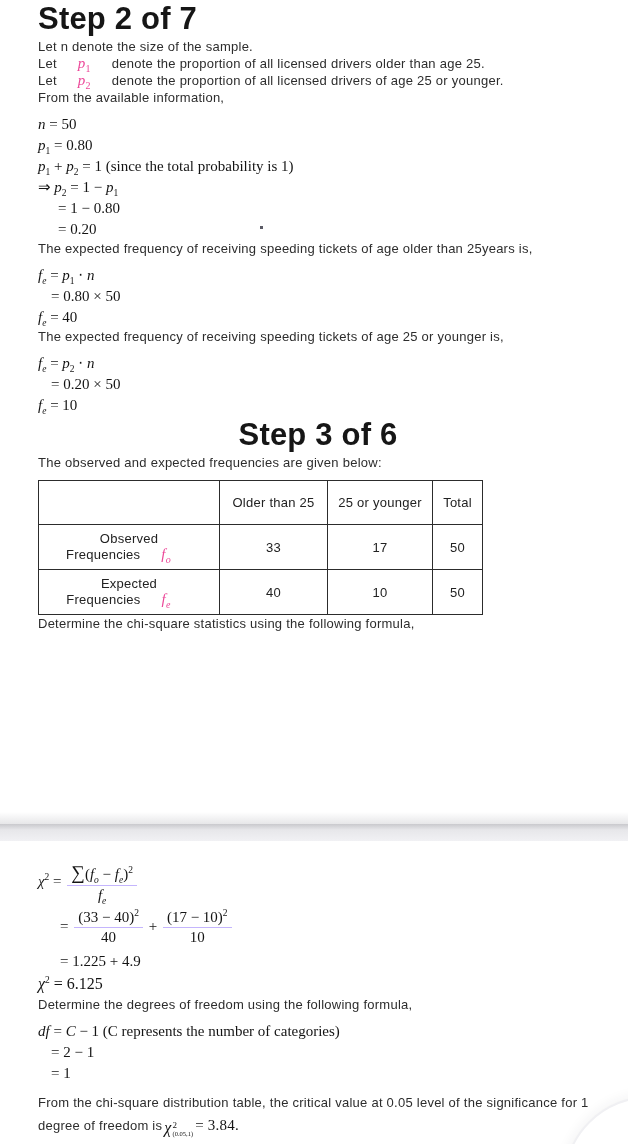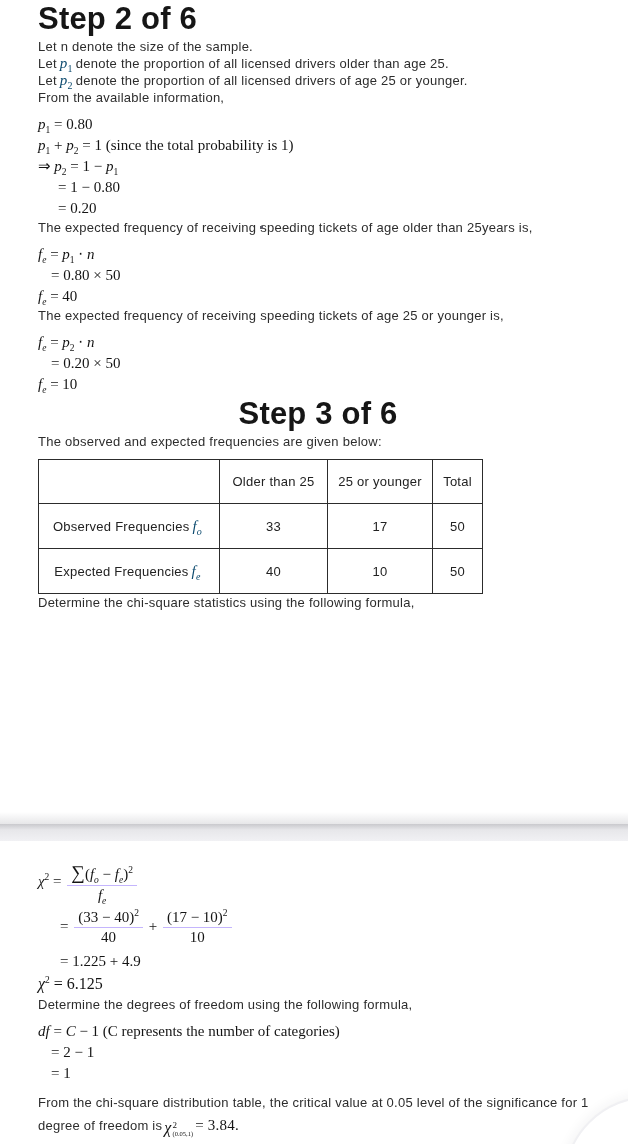--- a/index.html
+++ b/index.html
@@ -22,21 +22,21 @@
   .t1{padding-top:6px;}
   .t2{padding-top:18px;text-align:center;}
 
   p.body-line{
     margin:0;font-size:13px;line-height:17px;letter-spacing:.25px;color:#2d2d2d;
   }
   .mt8{margin-top:8px}.mt9{margin-top:9px}.mt10{margin-top:10px}
   .mt11{margin-top:11px}.mt12{margin-top:12px}.mt13{margin-top:13px}
 
   
-  .imath{font-family:"Liberation Serif",serif;font-size:15px;font-style:italic;color:#0c4a6e;padding:0 3px;}
+  .imath{font-family:"Liberation Serif",serif;font-size:15px;font-style:italic;color:#ec4899;padding:0 21px;}
   .imath sub{font-size:10px;font-style:normal;line-height:0;}
   .imath sub.subit{font-style:italic;}
 
   
   .mathblock{margin-top:8px;}
   .mline{
     font-family:"Liberation Serif",serif;font-size:15px;color:#141414;
     line-height:21px;white-space:nowrap;
   }
   .mline .it{font-style:italic;}
@@ -90,31 +90,32 @@
     box-shadow:0 0 14px rgba(40,40,60,.07);
   }
   
   .artifact-dot{position:absolute;left:260px;top:226px;width:3px;height:3px;background:#5b5b66;}
 </style>
 </head>
 <body>
 
 <div class="sec sec1">
   <div class="inner">
-    <h1 class="step-title t1">Step 2 of 6</h1>
+    <h1 class="step-title t1">Step 2 of 7</h1>
 
     <p class="body-line mt10">Let n denote the size of the sample.</p>
 
     <p class="body-line mt12"><span>Let</span><span class="imath"><span class="it" style="font-style:italic">p</span><sub>1</sub></span><span>denote the proportion of all licensed drivers older than age 25.</span></p>
 
     <p class="body-line mt13"><span>Let</span><span class="imath"><span style="font-style:italic">p</span><sub>2</sub></span><span>denote the proportion of all licensed drivers of age 25 or younger.</span></p>
 
     <p class="body-line mt11">From the available information,</p>
 
     <div class="mathblock">
+      <div class="mline"><span class="it">n</span><span> = 50</span></div>
       <div class="mline"><span class="it">p</span><sub>1</sub><span> = 0.80</span></div>
       <div class="mline"><span class="it">p</span><sub>1</sub><span> + </span><span class="it">p</span><sub>2</sub><span> = 1 (since the total probability is 1)</span></div>
       <div class="mline"><span>⇒ </span><span class="it">p</span><sub>2</sub><span> = 1 − </span><span class="it">p</span><sub>1</sub></div>
       <div class="mline indA"><span>= 1 − 0.80</span></div>
       <div class="mline indA"><span>= 0.20</span></div>
     </div>
 
     <p class="body-line mt9">The expected frequency of receiving speeding tickets of age older than 25years is,</p>
 
     <div class="mathblock">

